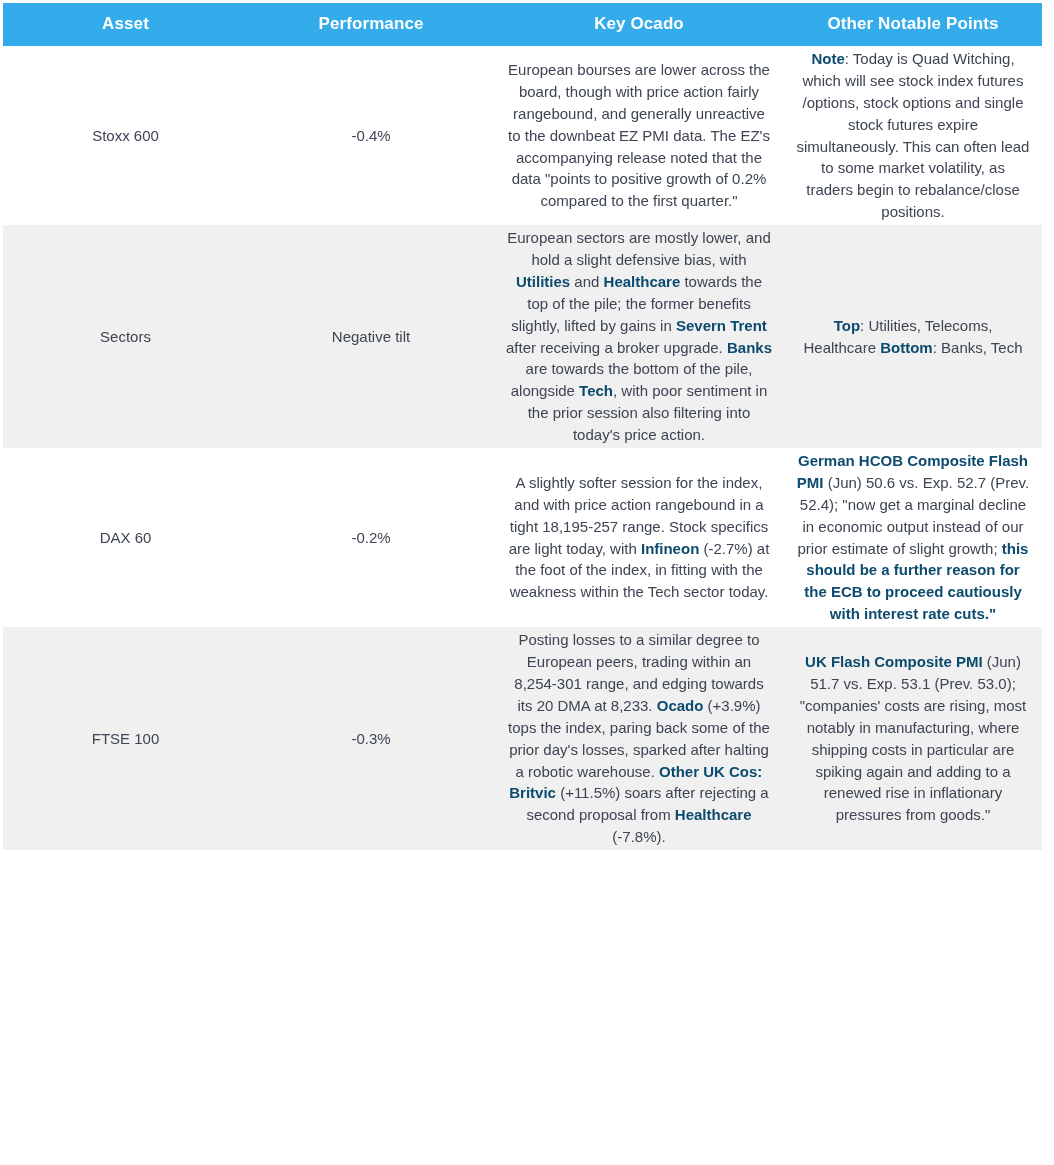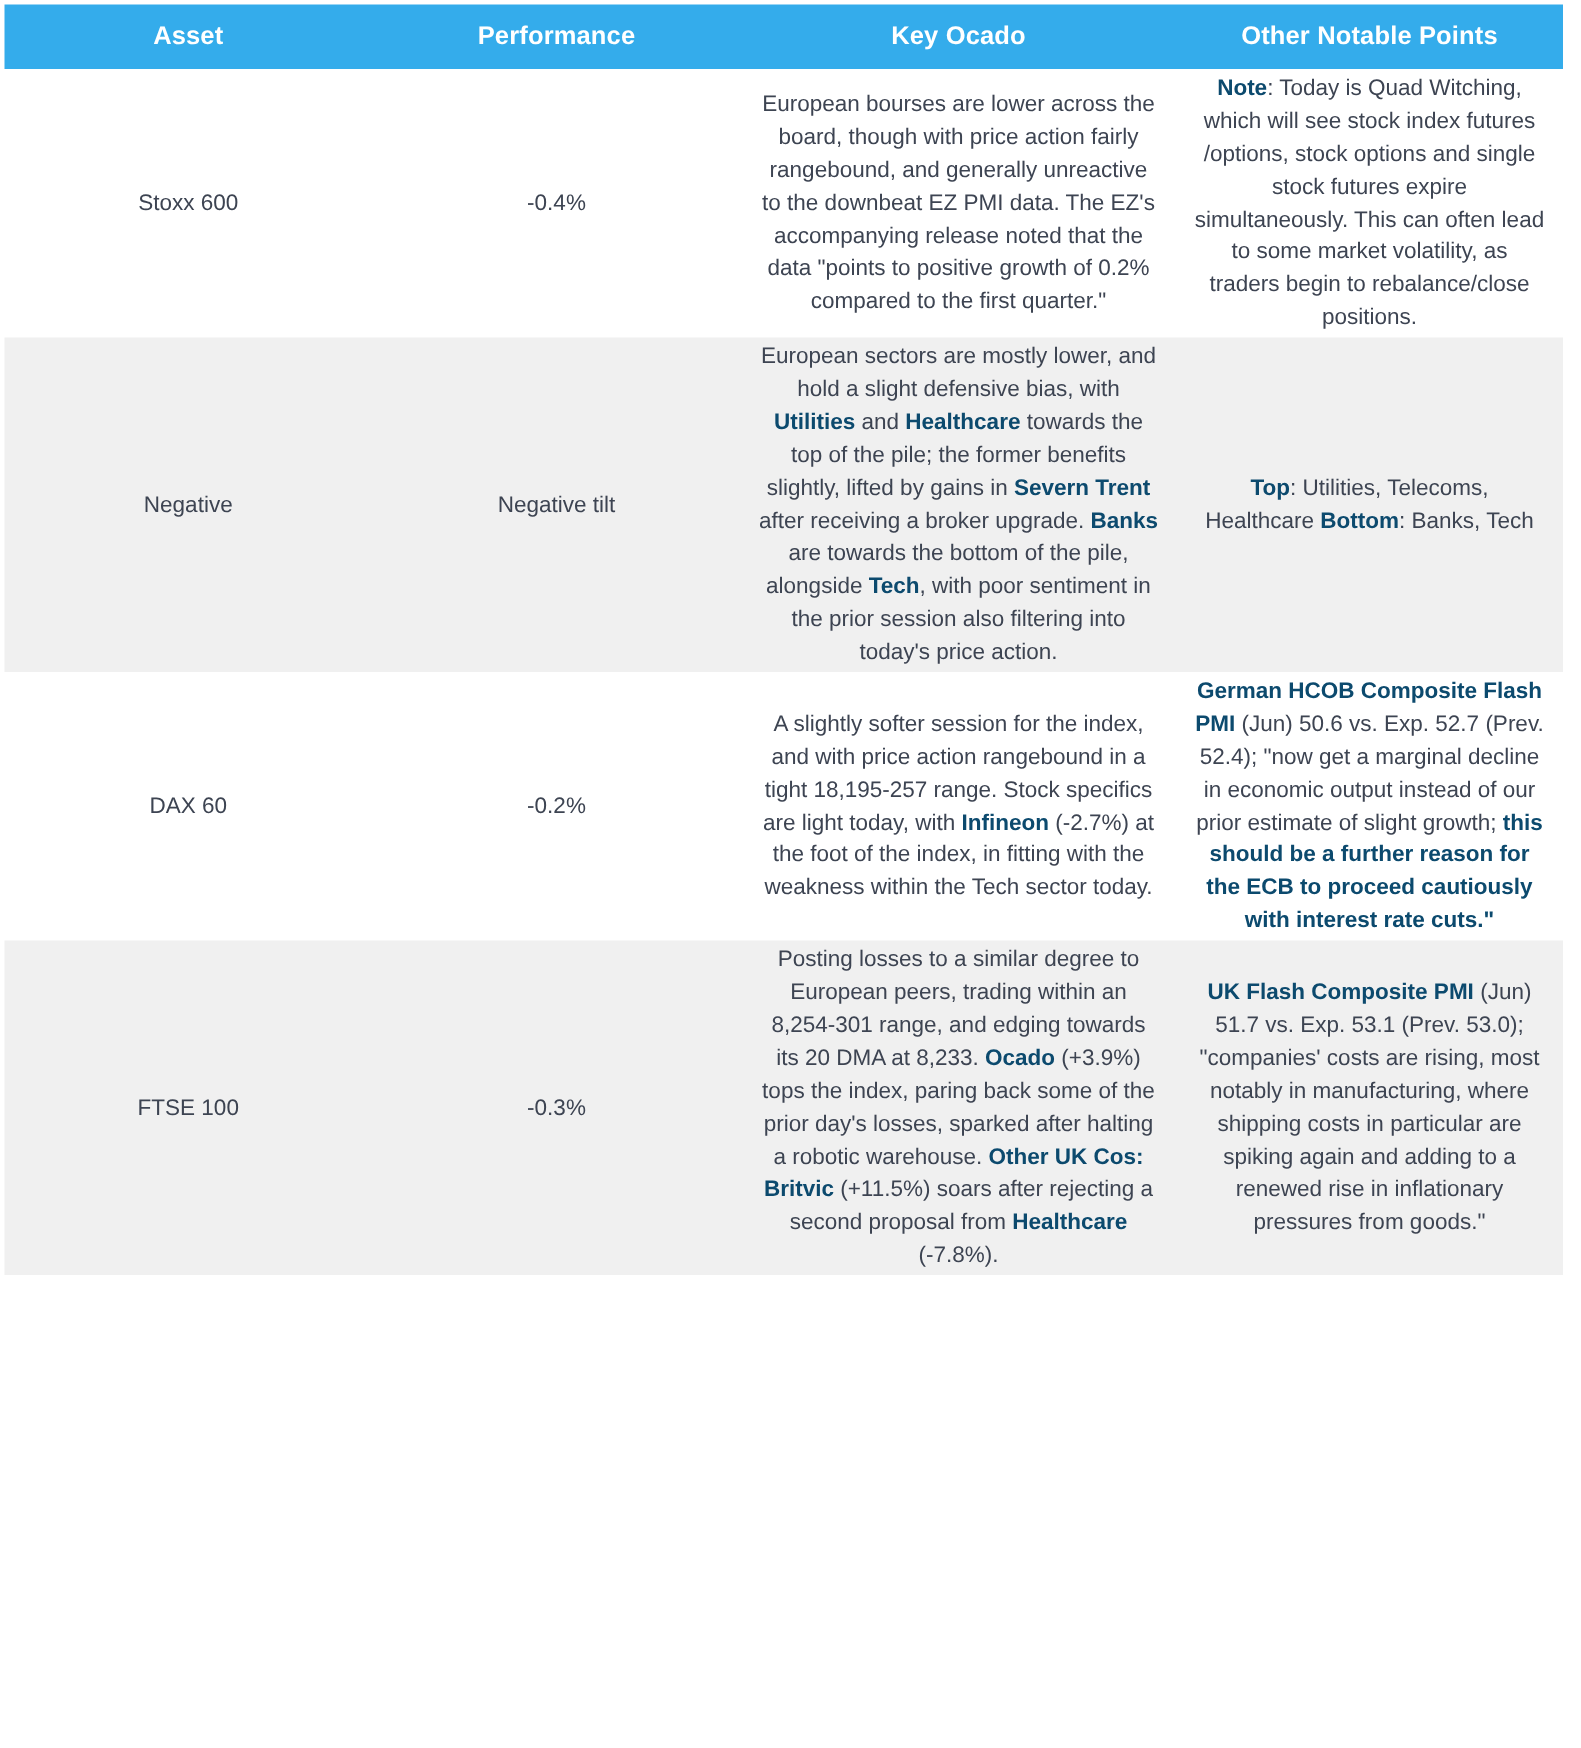--- a/index.html
+++ b/index.html
@@ -88,21 +88,21 @@
       </tr>
     </thead>
     <tbody>
       <tr class="row-plain">
         <td class="cell-asset">Stoxx 600</td>
         <td class="cell-perf">-0.4%</td>
         <td class="cell-key">European bourses are lower across the board, though with price action fairly rangebound, and generally unreactive to the downbeat EZ PMI data. The EZ's accompanying release noted that the data "points to positive growth of 0.2% compared to the first quarter."</td>
         <td class="cell-other"><b>Note</b>: Today is Quad Witching, which will see stock index futures /options, stock options and single stock futures expire simultaneously. This can often lead to some market volatility, as traders begin to rebalance/close positions.</td>
       </tr>
       <tr class="row-alt">
-        <td class="cell-asset">Negative</td>
+        <td class="cell-asset">Sectors</td>
         <td class="cell-perf">Negative tilt</td>
         <td class="cell-key">European sectors are mostly lower, and hold a slight defensive bias, with <b>Utilities</b> and <b>Healthcare</b> towards the top of the pile; the former benefits slightly, lifted by gains in <b>Severn Trent</b> after receiving a broker upgrade. <b>Banks</b> are towards the bottom of the pile, alongside <b>Tech</b>, with poor sentiment in the prior session also filtering into today's price action.</td>
         <td class="cell-other"><b>Top</b>: Utilities, Telecoms, Healthcare <b>Bottom</b>: Banks, Tech</td>
       </tr>
       <tr class="row-plain">
         <td class="cell-asset">DAX 60</td>
         <td class="cell-perf">-0.2%</td>
         <td class="cell-key">A slightly softer session for the index, and with price action rangebound in a tight 18,195-257 range. Stock specifics are light today, with <b>Infineon</b> (-2.7%) at the foot of the index, in fitting with the weakness within the Tech sector today.</td>
         <td class="cell-other"><b>German HCOB Composite Flash PMI</b> (Jun) 50.6 vs. Exp. 52.7 (Prev. 52.4); "now get a marginal decline in economic output instead of our prior estimate of slight growth; <b>this should be a further reason for the ECB to proceed cautiously with interest rate cuts."</b></td>
       </tr>

